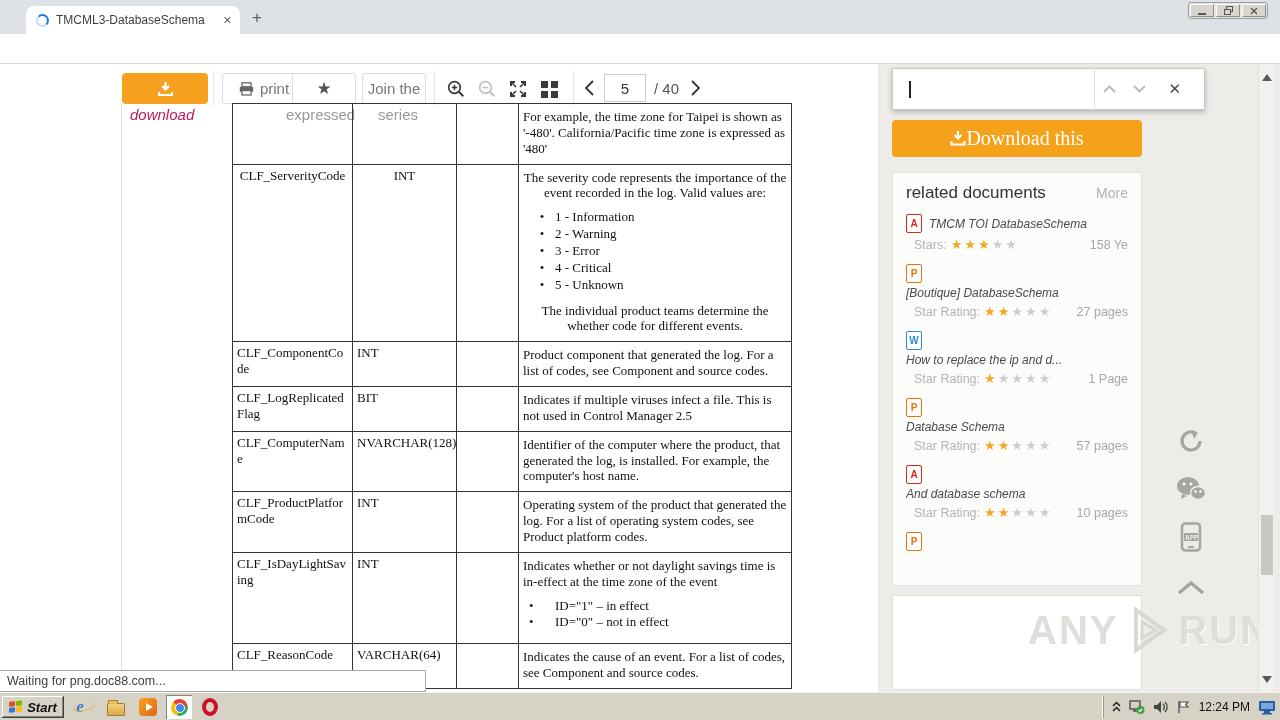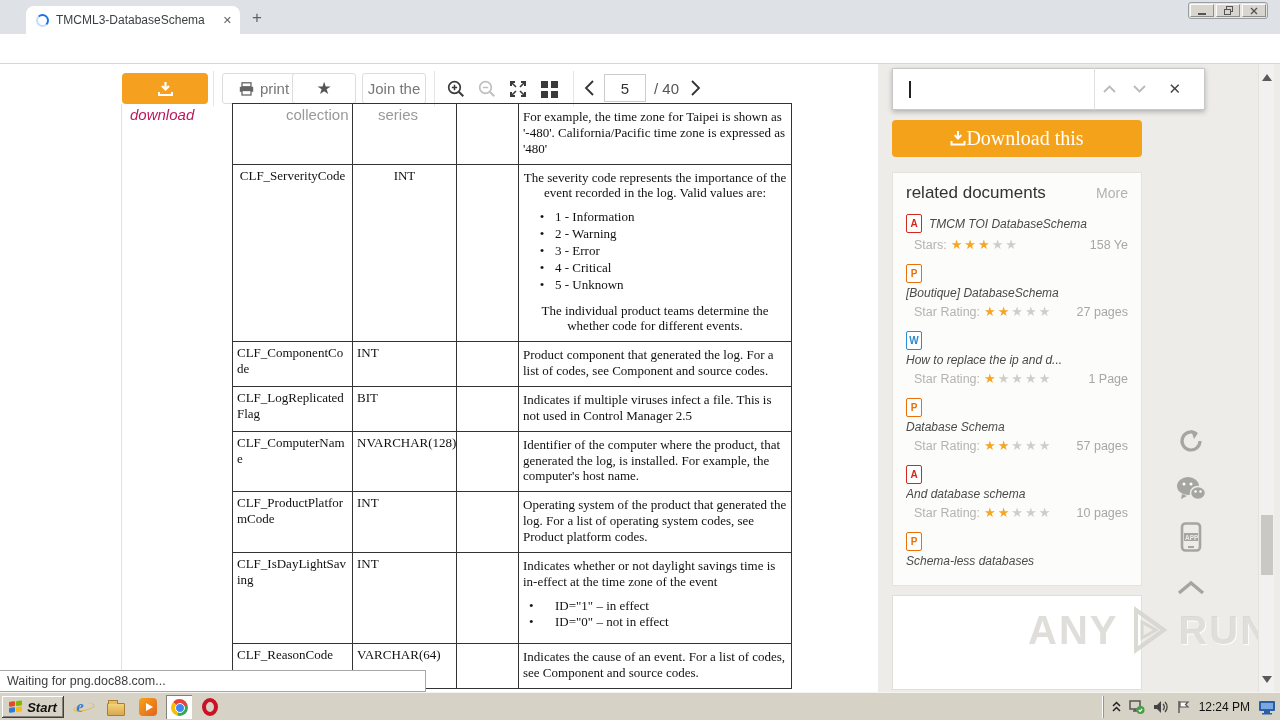--- a/index.html
+++ b/index.html
@@ -223,21 +223,21 @@
     <div class="vbtn" style="left:222px; width:84px;">
       <svg width="15" height="14">
           <rect x="3" y="0.8" width="9" height="4" fill="none" stroke="#666" stroke-width="1.3"></rect>
           <rect x="0.8" y="4.8" width="13.4" height="5" fill="#666"></rect>
           <rect x="3" y="8.5" width="9" height="4.5" fill="#fff" stroke="#666" stroke-width="1.3"></rect>
         </svg>
       <span>print</span>
     </div>
     <div class="vbtn" style="left:292px; width:64px; font-size:17px; color:#555;">★</div>
     <div class="vbtn" style="left:362px; width:64px; overflow:hidden; white-space:nowrap;">Join the</div>
-    <div class="tb-caption" style="left:286px;">collection</div>
+    <div class="tb-caption" style="left:286px;">expressed</div>
     <div class="tb-caption" style="left:378px;">series</div>
     <div class="tb-sep" style="left:434px;"></div>
 
     <div class="tb-ico" style="left:447px;">
       <svg width="18" height="18">
           <circle cx="7.5" cy="7.5" r="5.8" fill="none" stroke="#3a3a3a" stroke-width="1.7"></circle>
           <path d="M11.8 11.8l4.5 4.5" stroke="#3a3a3a" stroke-width="2"></path>
           <path d="M4.8 7.5h5.4M7.5 4.8v5.4" stroke="#3a3a3a" stroke-width="1.5"></path>
         </svg>
     </div>
@@ -459,21 +459,21 @@
             </div></div>
           <div class="rel-item"><span class="file-ico fi-pdf">A</span><div class="rel-title mt">And database schema</div><div class="rating-row">
               <span class="rating-label">Star Rating:</span>
               <span class="star on">★</span>
               <span class="star on">★</span>
               <span class="star off">★</span>
               <span class="star off">★</span>
               <span class="star off">★</span>
               <span class="rel-meta">10 pages</span>
             </div></div>
-          <div class="rel-item"><span class="file-ico fi-ppt">P</span><div class="rel-title mt">Schema-less databases</div></div>
+          <div class="rel-item"><span class="file-ico fi-ppt">P</span></div>
         </div>
     </div>
 
     <div class="adbox"></div>
     <div class="watermark">
       <span>ANY</span>
       <svg width="52" height="52">
           <path d="M14 6l28 20-28 20z" fill="none" stroke="rgba(212,211,205,.85)" stroke-width="4"></path>
           <path d="M20 18l14 8-14 8z" fill="none" stroke="rgba(212,211,205,.85)" stroke-width="3"></path>
         </svg>

